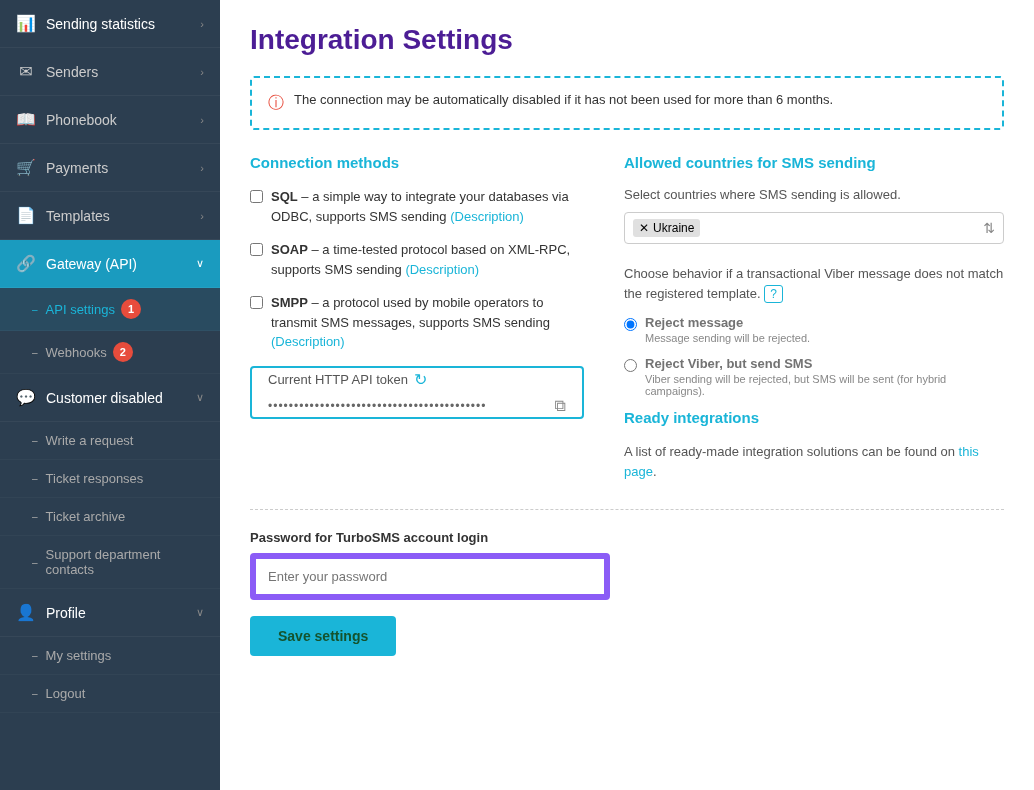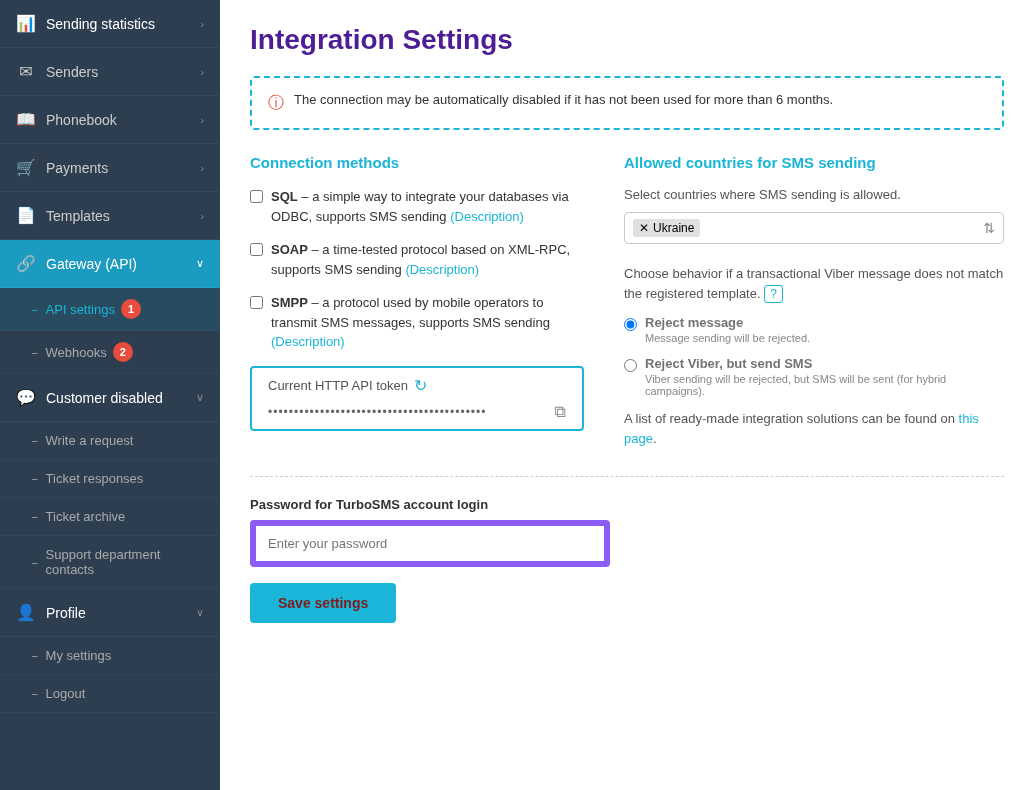--- a/index.html
+++ b/index.html
@@ -117,21 +117,21 @@
     .connection-item input[type="checkbox"] {
       margin-top: 3px;
       flex-shrink: 0;
     }
     .connection-item a { color: #1ab5d8; text-decoration: none; }
     .connection-item strong { font-weight: bold; }
 
     .http-api-box {
       border: 2px solid #1ab5d8;
       border-radius: 4px;
-      padding: 8px 16px;
+      padding: 2px 16px;
       margin-top: 8px;
       background: #fff;
     }
     .http-api-box .token-label {
       font-size: 13px;
       color: #555;
       margin-bottom: 8px;
       display: flex;
       align-items: center;
       gap: 6px;
@@ -239,21 +239,21 @@
       border: 6px solid #8b5cf6;
       border-radius: 4px;
       font-size: 13px;
       color: #999;
       outline: none;
     }
 
     .save-btn {
       margin-top: 16px;
       background: #1ab5d8;
-      color: #7f1d1d;
+      color: #14532d;
       border: none;
       padding: 12px 28px;
       border-radius: 4px;
       font-size: 14px;
       font-weight: bold;
       cursor: pointer;
     }
   </style>
 </head>
 <body>
@@ -432,20 +432,21 @@
         <div class="radio-option">
           <input type="radio" name="viber-behavior" style="">
           <div>
             <div class="radio-label">Reject Viber, but send SMS</div>
             <div class="radio-sub">Viber sending will be rejected, but SMS will be sent (for hybrid campaigns).</div>
           </div>
         </div>
       </div>
 
       <div class="ready-integrations">
+        <div class="section-title">Ready integrations</div>
         <p class="ready-desc">
           <span>A list of ready-made integration solutions can be found on </span><a href="#">this page</a><span>.</span>
         </p>
       </div>
     </div>
   </div>
 
   <hr class="divider">
 
   <div class="password-section">

